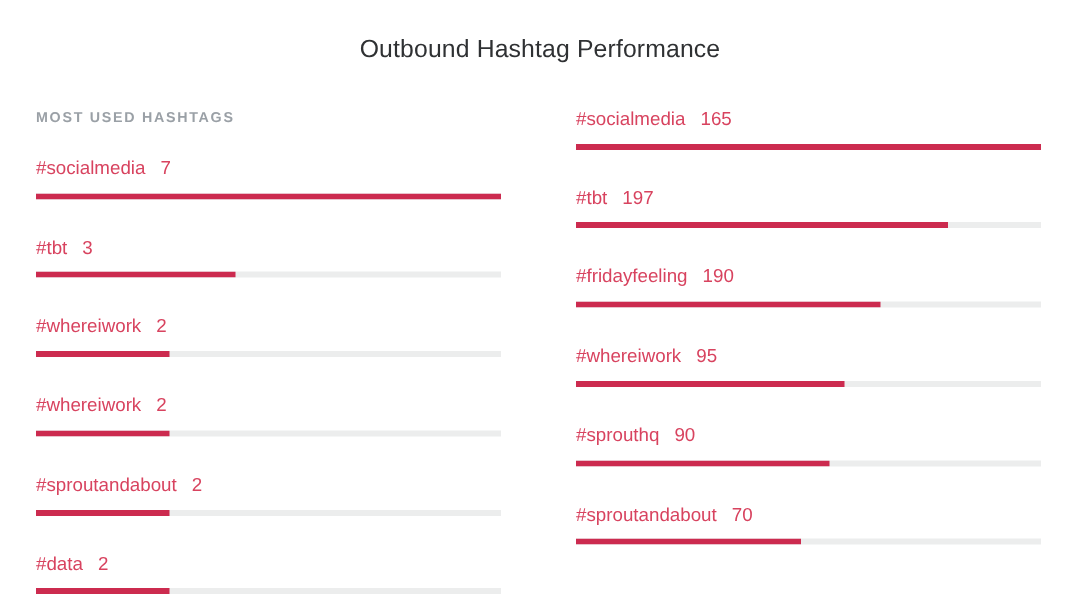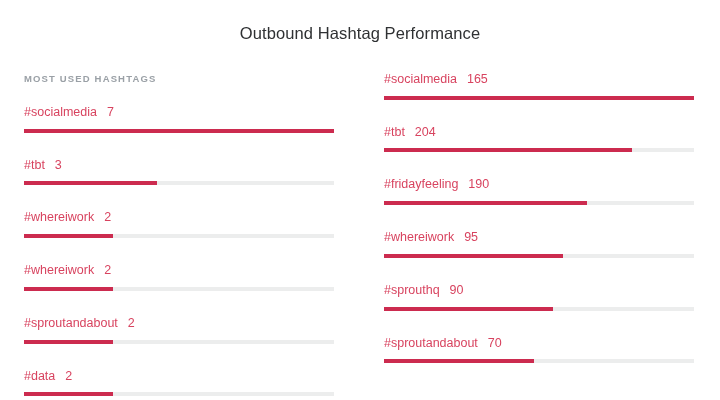--- a/index.html
+++ b/index.html
@@ -194,21 +194,21 @@
           <span class="bar-value">165</span>
         </div>
         <div class="bar-track">
           <div class="bar-fill" style="width: 100%;"></div>
         </div>
       </div>
 
       <div class="bar-row">
         <div class="bar-row-label-line">
           <span class="bar-label">#tbt</span>
-          <span class="bar-value">204</span>
+          <span class="bar-value">197</span>
         </div>
         <div class="bar-track">
           <div class="bar-fill" style="width: 80%;"></div>
         </div>
       </div>
 
       <div class="bar-row">
         <div class="bar-row-label-line">
           <span class="bar-label">#fridayfeeling</span>
           <span class="bar-value">190</span>

